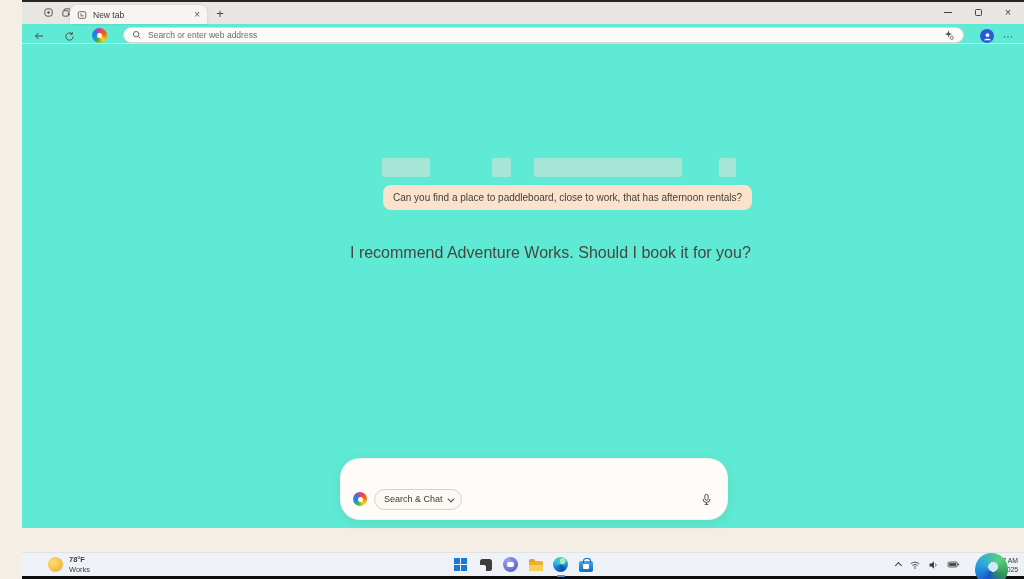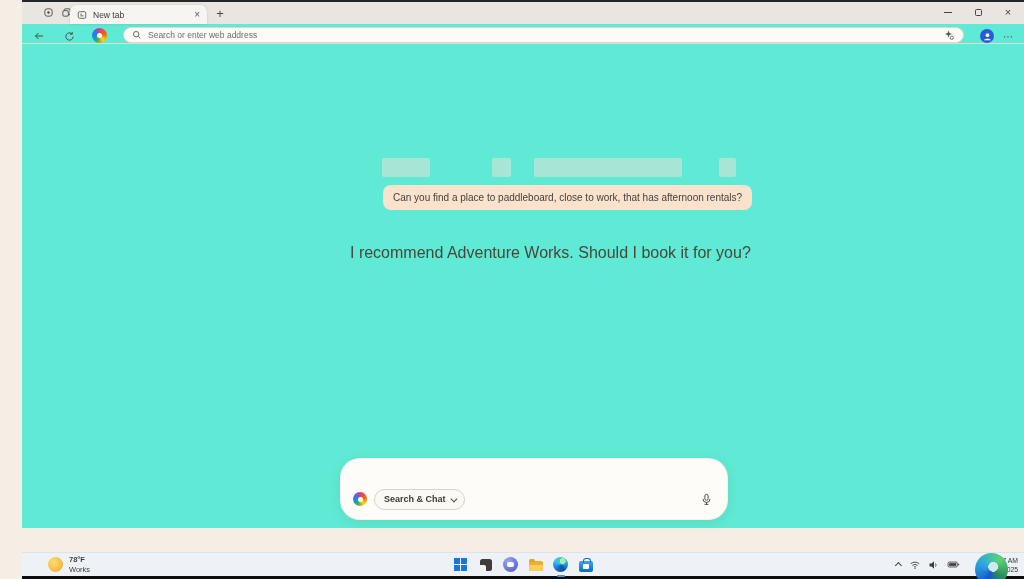--- a/index.html
+++ b/index.html
@@ -67,21 +67,21 @@
              box-shadow:0 3px 12px rgba(90,75,50,.10); }
   .composer-input{ position:absolute; left:17px; right:17px; top:8px; height:16px;
                    border:0; background:transparent; outline:none;
                    font-family:"Liberation Sans",sans-serif; font-size:10px; color:#5a564f; }
   .composer-input::placeholder{ color:#8b867c; }
   .composer-row{ position:absolute; left:12px; right:13px; bottom:9px; height:22px;
                  display:flex; align-items:center; }
   .composer-row .copilot-logo{ width:14px; height:14px; }
   .mode-pill{ margin-left:7px; display:flex; align-items:center; gap:5px; height:21px;
               padding:0 9px; border:1px solid #d7d1c7; border-radius:11px;
-              background:#fbf9f4; font-size:9px; color:#3e3b35;font-weight:bold; }
+              background:#fbf9f4; font-size:9px; color:#3e3b35; }
   .chev-down{ width:4.5px; height:4.5px; border-right:1.2px solid #4c4a45;
               border-bottom:1.2px solid #4c4a45; transform:rotate(45deg) translateY(-1px); }
   .mic-btn{ margin-left:auto; width:16px; height:16px; display:flex; align-items:center; justify-content:center; }
 
   
   .taskbar{ position:relative; height:24px; background:#eef2f7; border-top:1px solid #dfe3e8; flex:0 0 auto;margin-top:24px; }
   .weather{ position:absolute; left:26px; top:0; height:100%; display:flex; align-items:center; gap:6px; }
   .sun{ width:15px; height:15px; border-radius:50%;
         background:radial-gradient(circle at 35% 35%, #ffe06b, #f0a434); }
   .weather-text{ font-size:7.5px; line-height:1.3; color:#3d3d3c; }

